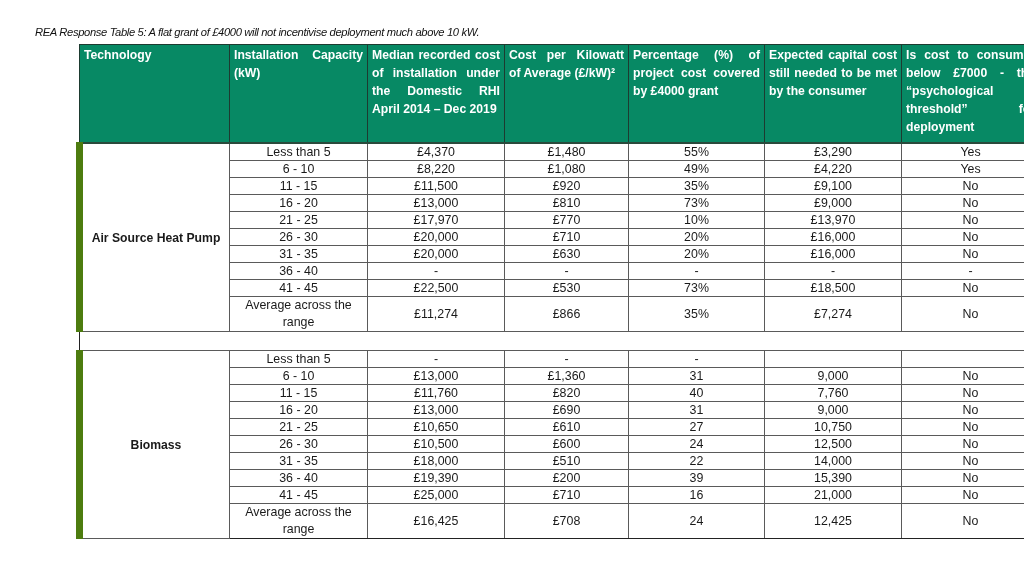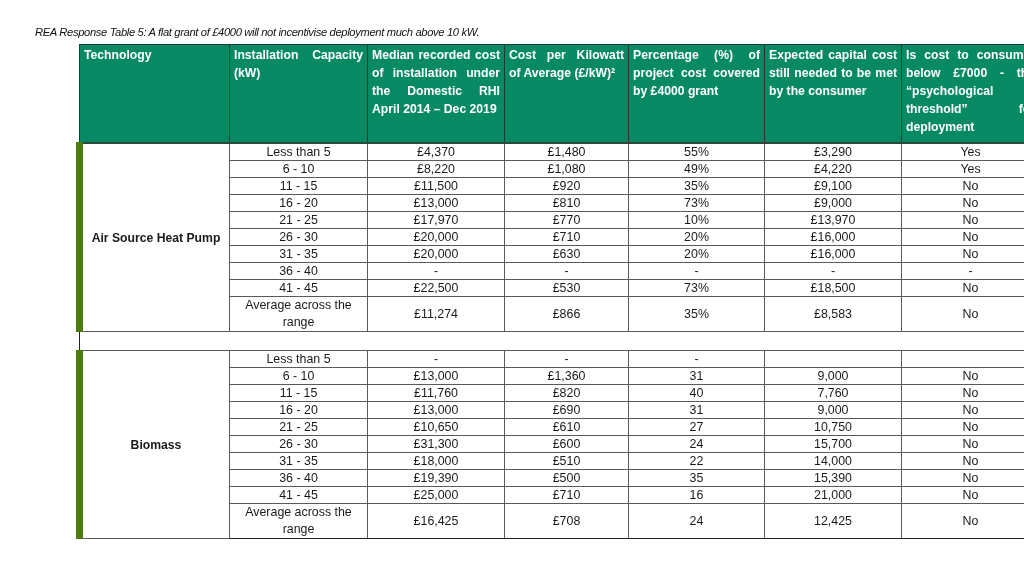--- a/index.html
+++ b/index.html
@@ -187,21 +187,21 @@
         <td>£530</td>
         <td>73%</td>
         <td>£18,500</td>
         <td>No</td>
       </tr>
       <tr>
         <td class="avg">Average across the range</td>
         <td class="avg">£11,274</td>
         <td class="avg">£866</td>
         <td class="avg">35%</td>
-        <td class="avg">£8,583</td>
+        <td class="avg">£7,274</td>
         <td class="avg">No</td>
       </tr>
       <tr>
         <td class="spacer" colspan="7"></td>
       </tr>
       <tr>
         <td class="tech" rowspan="10">Biomass</td>
         <td>Less than 5</td>
         <td class="dash">-</td>
         <td class="dash">-</td>
@@ -236,39 +236,39 @@
       <tr>
         <td>21 - 25</td>
         <td>£10,650</td>
         <td>£610</td>
         <td>27</td>
         <td>10,750</td>
         <td>No</td>
       </tr>
       <tr>
         <td>26 - 30</td>
-        <td>£31,300</td>
+        <td>£10,500</td>
         <td>£600</td>
         <td>24</td>
-        <td>15,700</td>
+        <td>12,500</td>
         <td>No</td>
       </tr>
       <tr>
         <td>31 - 35</td>
         <td>£18,000</td>
         <td>£510</td>
         <td>22</td>
         <td>14,000</td>
         <td>No</td>
       </tr>
       <tr>
         <td>36 - 40</td>
         <td>£19,390</td>
-        <td>£500</td>
-        <td>35</td>
+        <td>£200</td>
+        <td>39</td>
         <td>15,390</td>
         <td>No</td>
       </tr>
       <tr>
         <td>41 - 45</td>
         <td>£25,000</td>
         <td>£710</td>
         <td>16</td>
         <td>21,000</td>
         <td>No</td>

